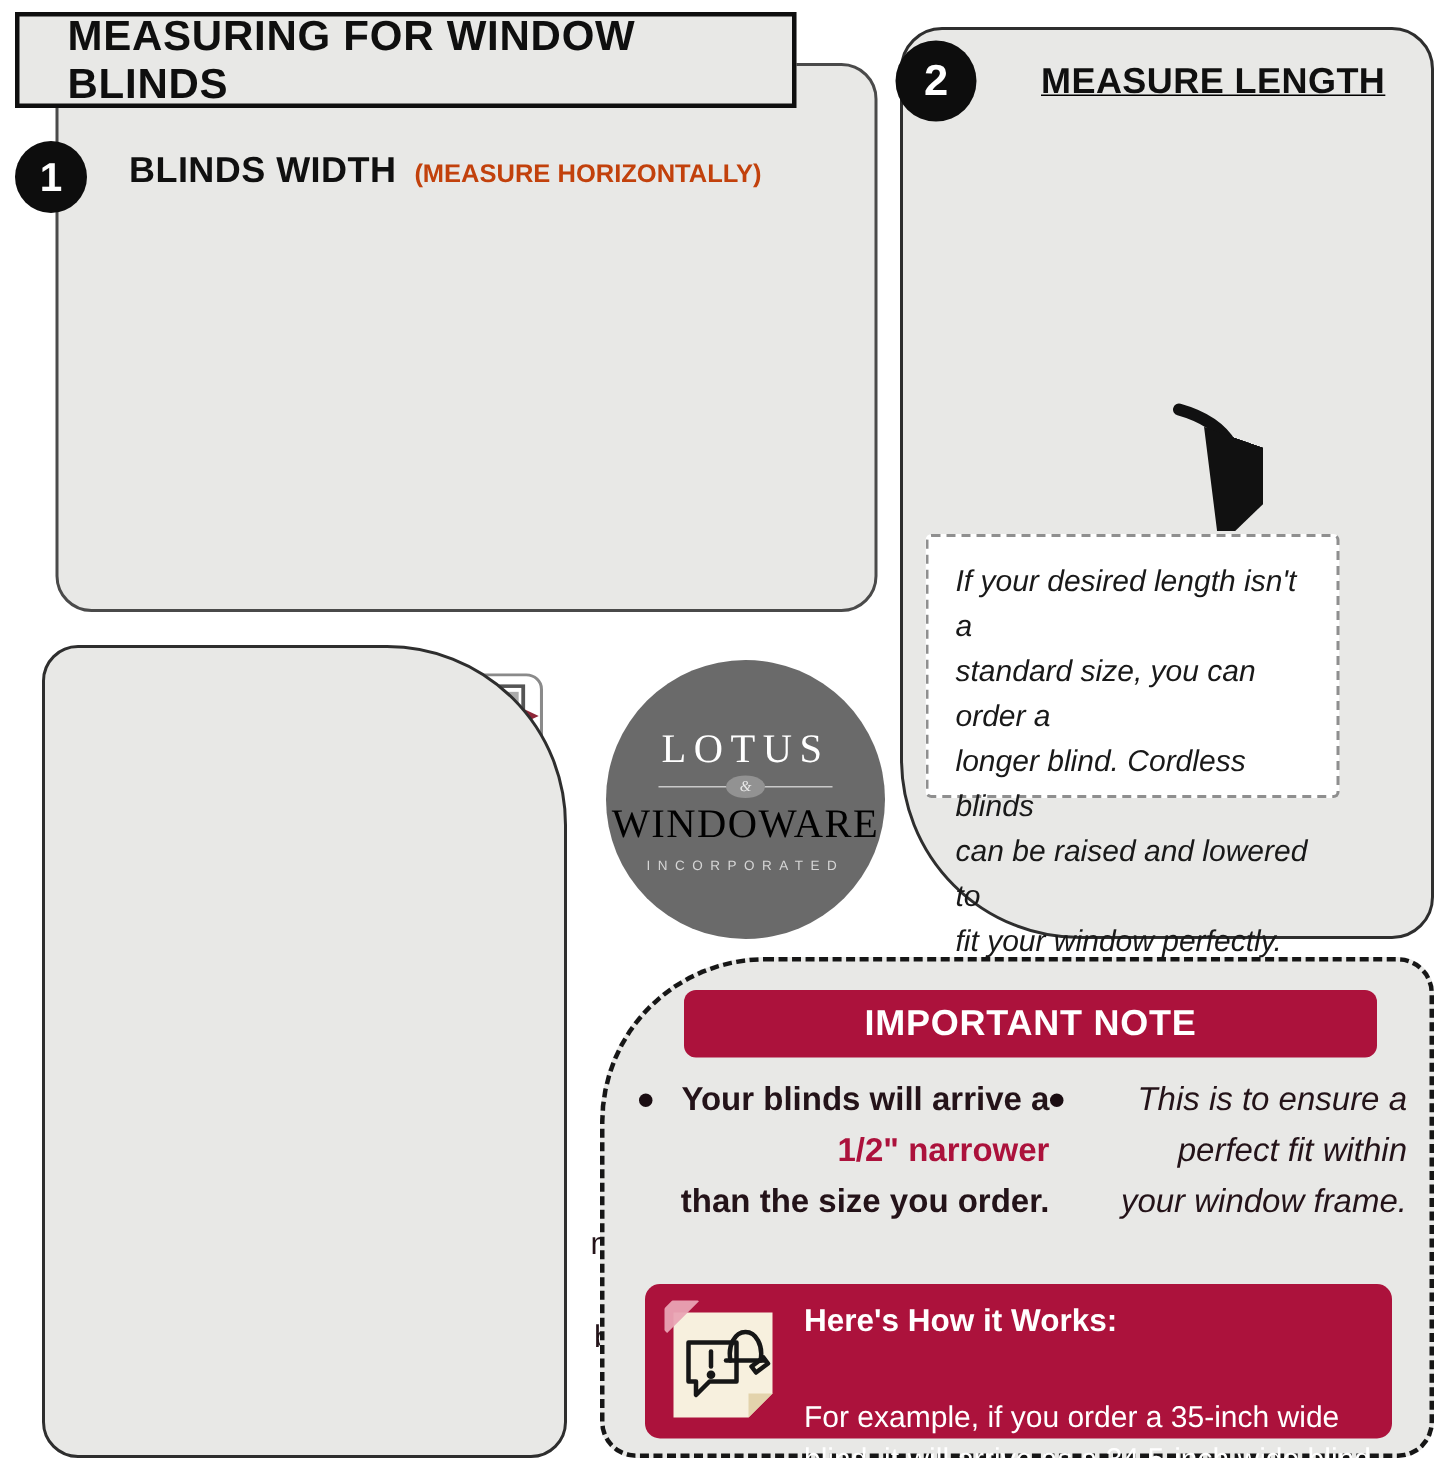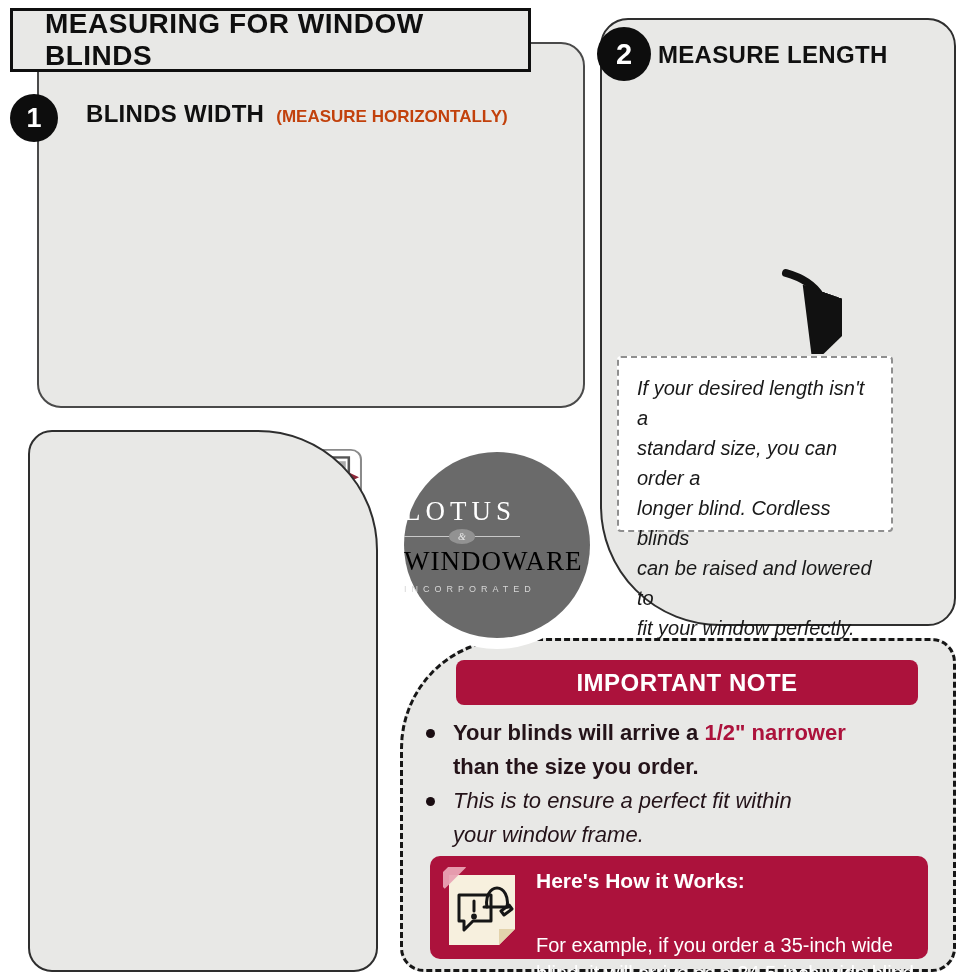--- a/index.html
+++ b/index.html
@@ -22,33 +22,33 @@
   
   .badge{position:absolute;background:#0d0d0d;border-radius:50%;color:#fff;display:flex;
     align-items:center;justify-content:center;font-weight:800;z-index:6;}
   .badge-1{left:10px;top:94px;width:48px;height:48px;font-size:27px;}
   .badge-2{left:597px;top:27px;width:54px;height:54px;font-size:29px;}
   
   .panel-width{left:37px;top:42px;width:548px;height:366px;border:2px solid #4a4a4a;border-radius:24px;z-index:1;}
   .p1-head{position:absolute;left:86px;top:100px;display:flex;align-items:baseline;gap:12px;z-index:5;}
   .h2{font-size:24px;font-weight:800;color:#101010;letter-spacing:.3px;}
   .h2-sub{font-size:17px;font-weight:700;color:#c2410c;}
-  .bullets{position:absolute;display:flex;flex-direction:column;}
+  .bullets{position:absolute;display:flex;flex-direction:row;text-align:right;}
   .b-row{display:flex;}
   .dot{flex:0 0 auto;border-radius:50%;background:var(--text-dark);width:9px;height:9px;}
   .b-text{white-space:pre-line;color:var(--text-dark);}
   .p1-bullets{left:64px;top:142px;width:505px;}
   .p1-bullets .b-row{gap:20px;}
   .p1-bullets .dot{margin-top:15px;}
   .p1-bullets .b-text{font-size:22px;line-height:38px;}
   .italic{font-style:italic;}
   
   .panel-length{left:600px;top:18px;width:356px;height:608px;border:2px solid #2e2e2e;
     border-radius:28px 28px 28px 120px;z-index:1;}
-  .p2-head{position:absolute;left:658px;top:41px;z-index:5;}
+  .p2-head{position:absolute;left:694px;top:41px;z-index:5;text-decoration:underline;}
   .p2-bullets{left:658px;top:126px;width:280px;}
   .p2-bullets .b-row{gap:18px;}
   .p2-bullets .dot{margin-top:13px;}
   .p2-bullets .b-text{font-size:22px;line-height:34px;}
   .curve-arrow{position:absolute;left:778px;top:266px;z-index:3;}
   .note-white{position:absolute;left:617px;top:356px;width:276px;height:176px;background:#fff;
     border:2px dashed #8f8f8f;border-radius:4px;padding:15px 14px 0 18px;z-index:2;}
   .note-white p{font-size:20px;line-height:30px;font-style:italic;color:#191919;white-space:pre-line;}
   
   .panel-diagrams{left:28px;top:430px;width:350px;height:542px;border:2px solid #2e2e2e;
@@ -58,23 +58,23 @@
   .win-outside{left:211px;}
   .mount-label{position:absolute;top:668px;width:152px;text-align:center;font-size:19px;color:#4c4c4c;letter-spacing:.5px;}
   .label-inside{left:44px;}
   .label-outside{left:211px;}
   .omn-head{position:absolute;left:28px;top:706px;width:350px;text-align:center;font-size:24px;font-weight:800;color:#101010;}
   .omn-bullets{left:56px;top:752px;width:305px;}
   .omn-bullets .b-row{gap:16px;}
   .omn-bullets .dot{margin-top:12px;}
   .omn-bullets .b-text{font-size:21px;line-height:31px;}
   
-  .logo-circle{position:absolute;left:404px;top:452px;width:186px;height:186px;border-radius:50%;
+  .logo-circle{position:absolute;left:404px;top:440px;width:186px;height:186px;border-radius:50%;
     background:var(--logo-gray);box-shadow:0 0 0 11px #fff;z-index:5;display:flex;flex-direction:column;
-    justify-content:center;}
+    align-items:center;justify-content:center;}
   .logo-lotus{font-family:"Liberation Serif",serif;font-size:27px;letter-spacing:5px;color:#fff;}
   .logo-div{position:relative;width:116px;height:15px;margin-top:2px;}
   .logo-div::before{content:"";position:absolute;left:0;right:0;top:7px;height:1px;background:#c9c9c9;}
   .logo-amp{position:absolute;left:45px;top:0;width:26px;height:15px;background:#929292;border-radius:50%;
     color:#e8e8e8;font-family:"Liberation Serif",serif;font-style:italic;font-size:10px;display:flex;
     align-items:center;justify-content:center;}
   .logo-windoware{font-family:"Liberation Serif",serif;font-size:27px;letter-spacing:1px;color:#000000;margin-top:2px;}
   .logo-inc{font-size:9px;letter-spacing:5px;color:#d6d6d6;margin-top:7px;}
   
   .panel-important{left:400px;top:638px;width:556px;height:334px;border:3px dashed #161616;

